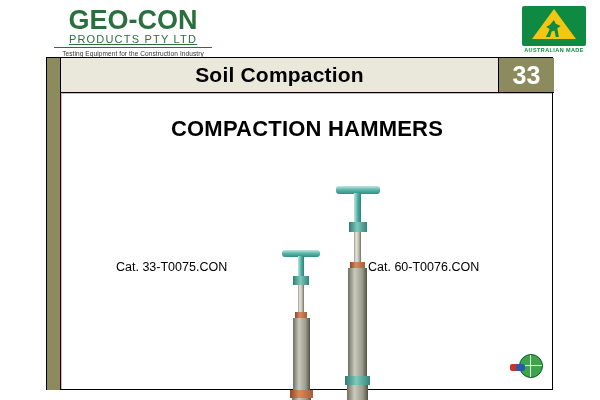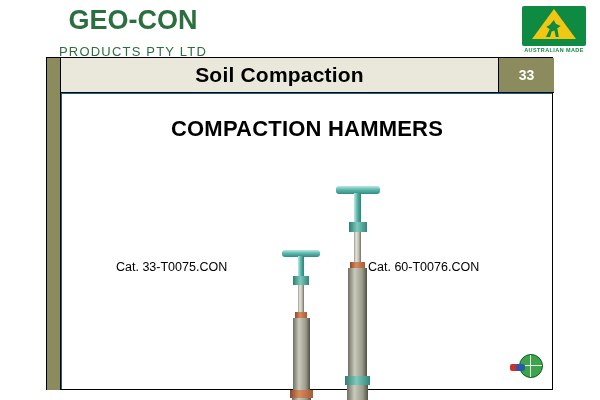--- a/index.html
+++ b/index.html
@@ -26,25 +26,25 @@
   #logo-title {
     font-family: "Liberation Sans", sans-serif;
     font-weight: bold;
     font-size: 27px;
     color: #2c6f3f;
     letter-spacing: 0px;
     line-height: 24px;
     white-space: nowrap;
   }
   #logo-sub {
-    font-size: 13px;
+    font-size: 11px;
     color: #2c6f3f;
     letter-spacing: 1.2px;
     line-height: 12px;
-    margin-top: 14px;
+    margin-top: 1px;
     text-decoration: underline;
   }
   #logo-rule {
     height: 1px;
     background: #2c6f3f;
     margin: 2px 6px 1px 6px;
   }
   #logo-tag {
     font-size: 6.5px;
     color: #333333;
@@ -96,21 +96,21 @@
 
   
   #slide-frame {
     position: absolute;
     left: 46px;
     top: 57px;
     width: 507px;
     height: 333px;
     border: 1px solid #000000;
     box-sizing: border-box;
-    background: #0369a1;
+    background: #fca5a5;
   }
 
   
   #title-bar {
     position: absolute;
     left: 0; top: 0;
     width: 507px;
     height: 35px;
     box-sizing: border-box;
     display: flex;
@@ -141,21 +141,21 @@
   #page-number-box {
     width: 55px;
     background: #8b8b5e;
     display: flex;
     align-items: center;
     justify-content: center;
     border-bottom: 1px solid #000;
     box-sizing: border-box;
   }
   #page-number {
-    font-size: 14px;
+    font-size: 25px;
     font-weight: bold;
     color: #ffffff;
   }
   
   #left-strip {
     position: absolute;
     left: 0;
     top: 35px;
     width: 14px;
     height: 297px;

